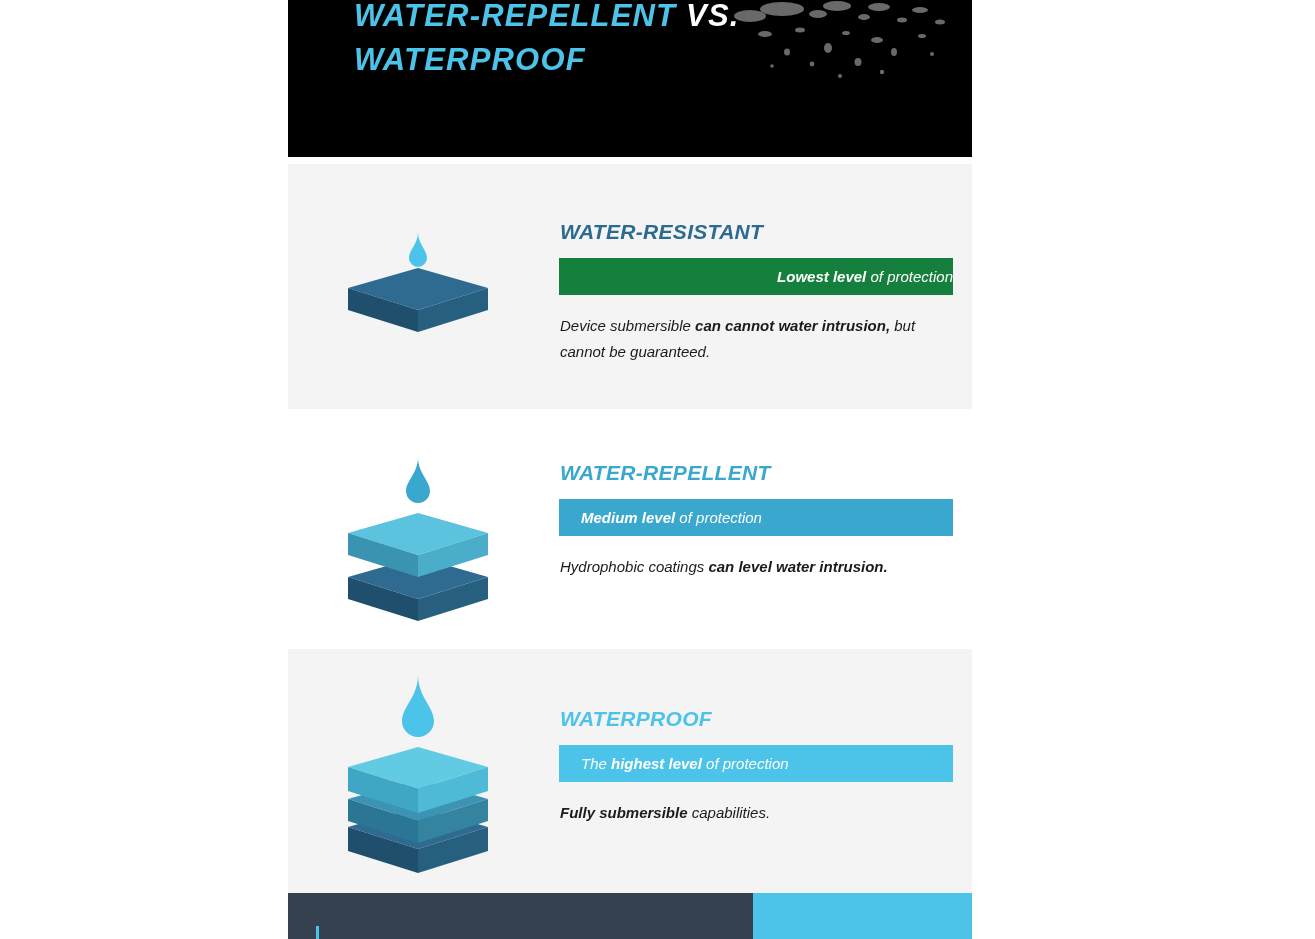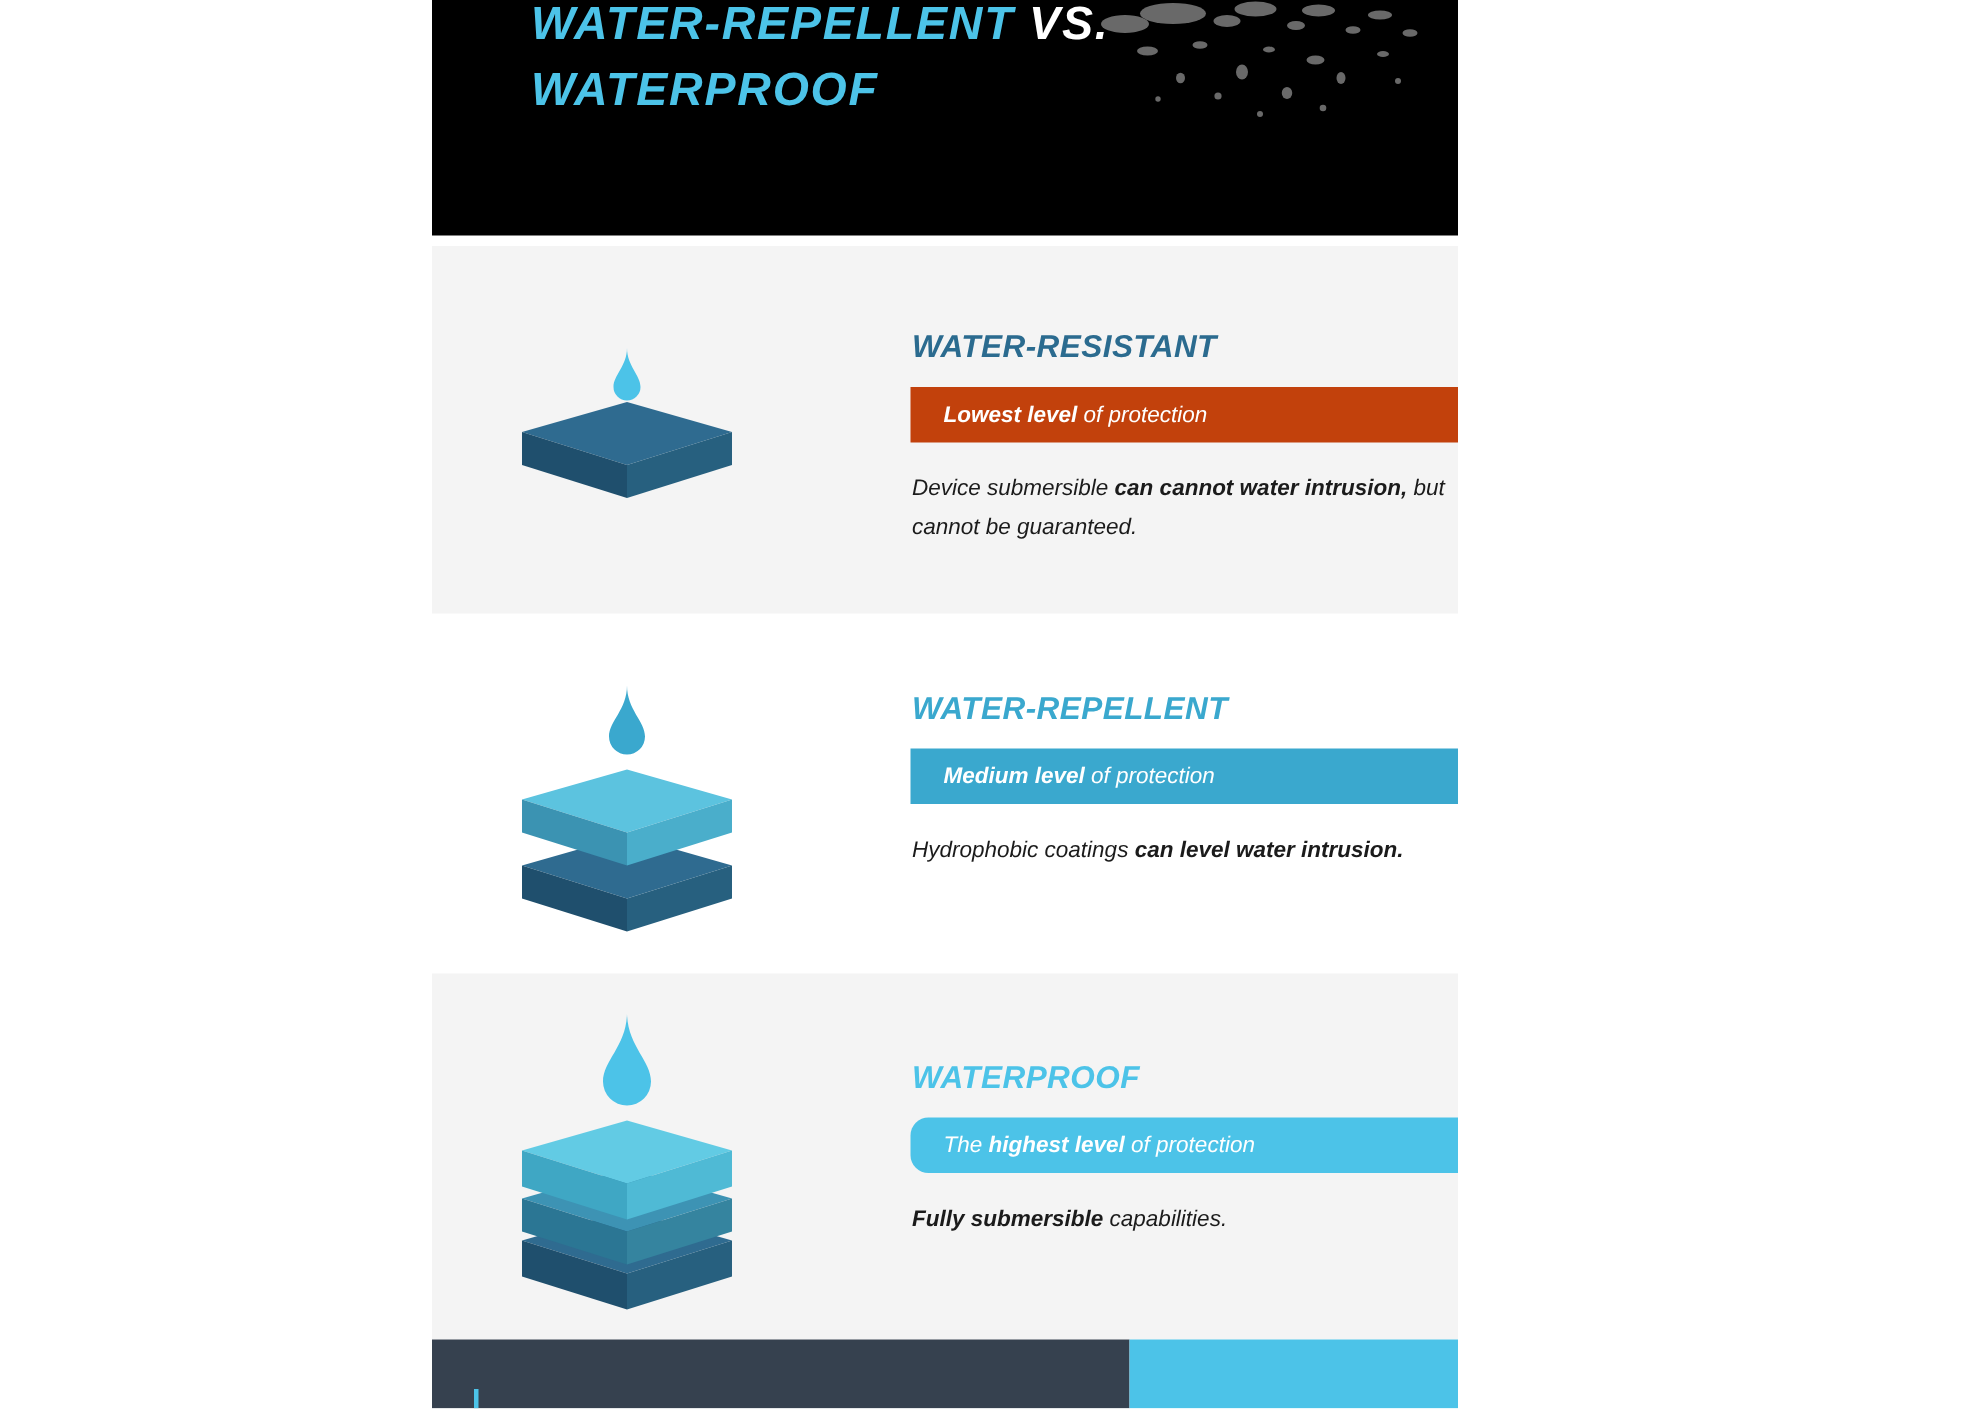--- a/index.html
+++ b/index.html
@@ -82,21 +82,20 @@
     left: 50px;
     top: 0;
     width: 210px;
     height: 100%;
   }
 
   .content {
     position: absolute;
     left: 272px;
     width: 380px;
-    margin-left: 48px;
   }
 
   .sec-title {
     font-size: 21px;
     font-weight: bold;
     letter-spacing: 0.3px;
     margin: 0 0 14px 0;
   }
   .sec1 .sec-title { color: #2b6b8f; }
   .sec2 .sec-title { color: #3aa8ce; }
@@ -105,23 +104,23 @@
   .level-bar {
     height: 37px;
     line-height: 37px;
     color: #ffffff;
     font-size: 15px;
     padding-left: 22px;
     box-sizing: border-box;
     width: 394px;
     margin-left: -1px;
   }
-  .sec1 .level-bar { background: #c2410c; }
+  .sec1 .level-bar { background: #15803d; text-align: right; }
   .sec2 .level-bar { background: #3aa8ce; }
-  .sec3 .level-bar { background: #4cc3e8; border-radius: 12px; }
+  .sec3 .level-bar { background: #4cc3e8; }
   .level-bar b { font-weight: bold; }
 
   .desc {
     margin-top: 18px;
     font-size: 15px;
     line-height: 26px;
     color: #1b1b1b;
   }
   .desc b { font-weight: bold; }
 

